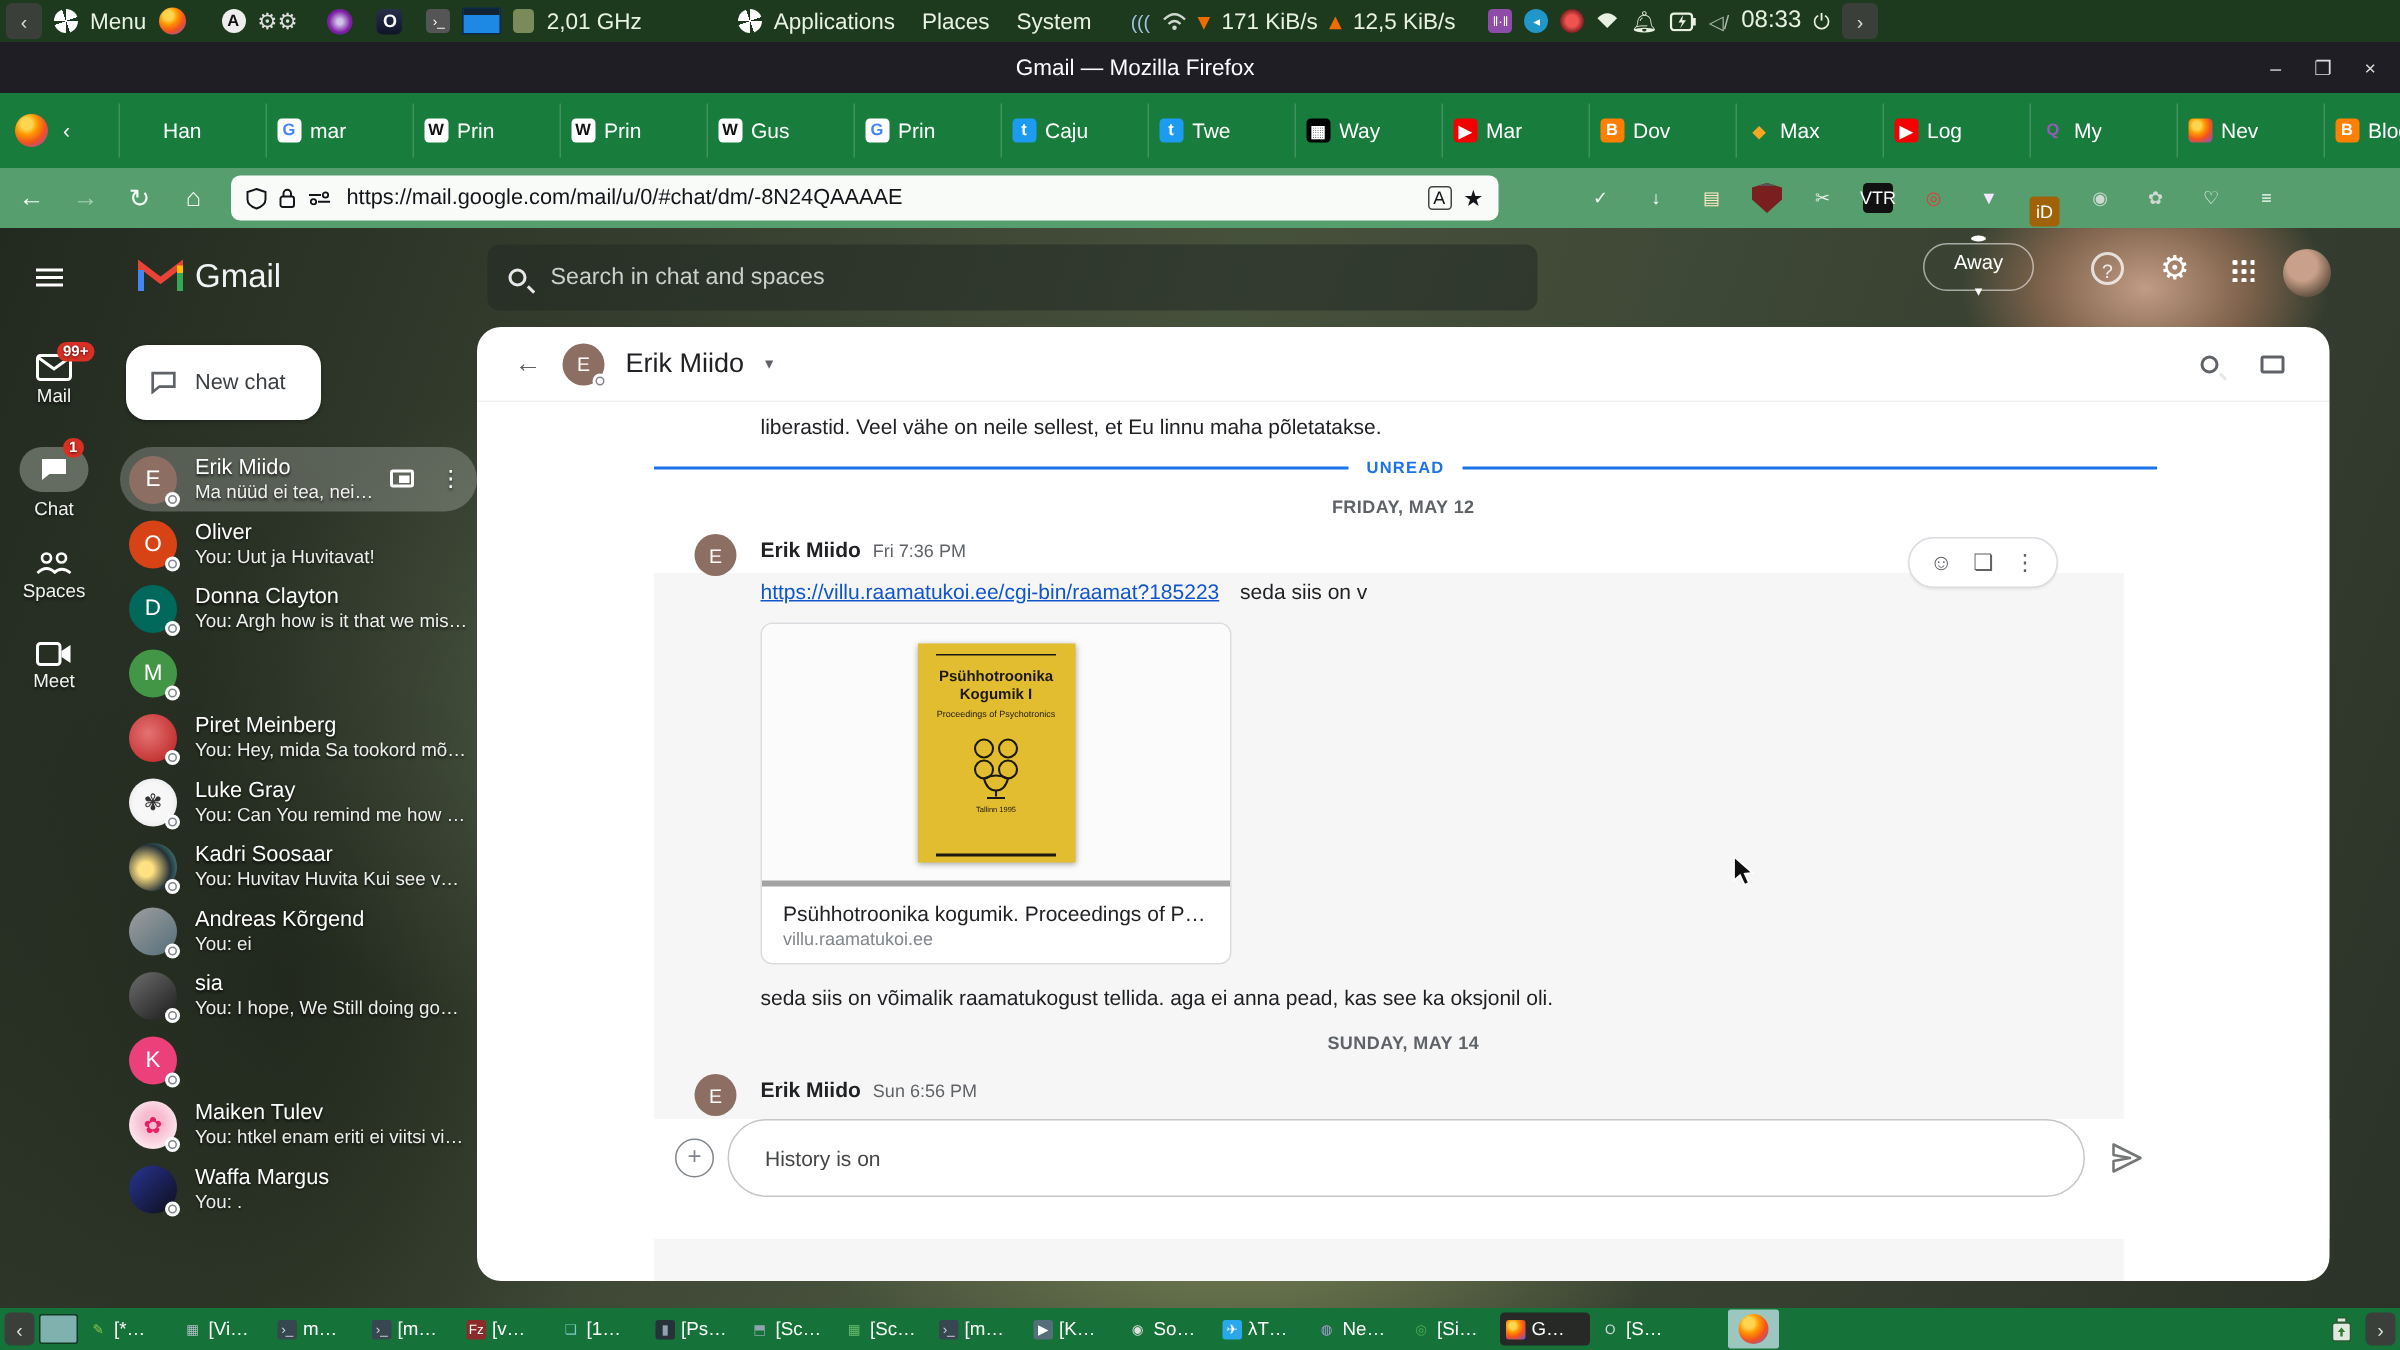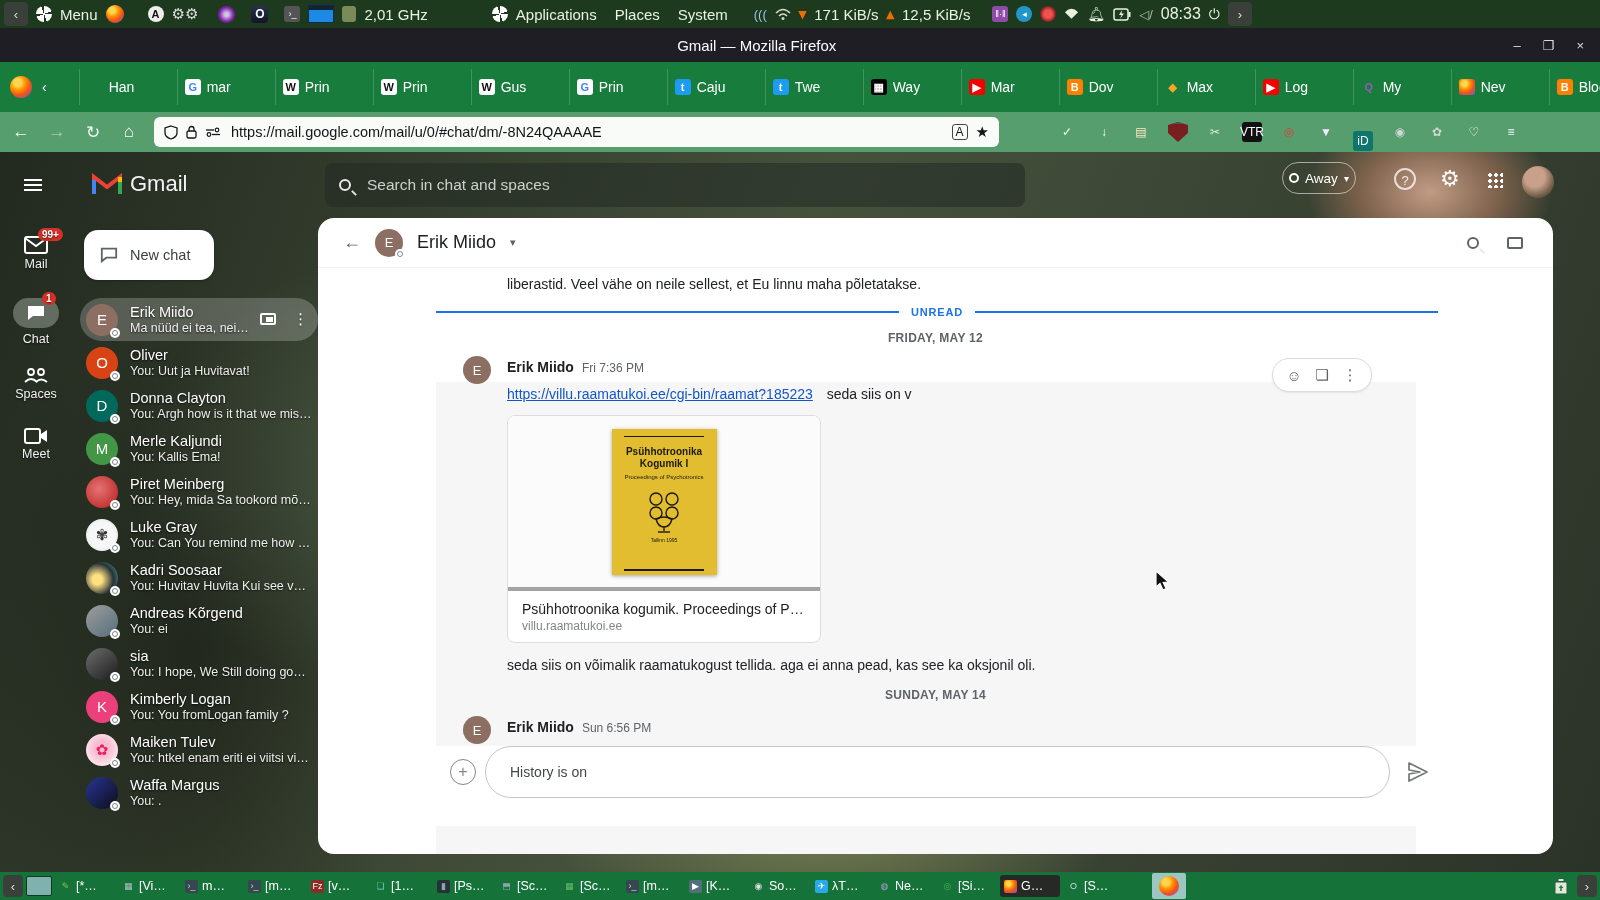--- a/index.html
+++ b/index.html
@@ -47,21 +47,21 @@
       radial-gradient(300px 500px at 12% 70%, rgba(20,24,16,.55), rgba(0,0,0,0) 75%),
       linear-gradient(110deg, #22291f 0%, #46513c 45%, #2b3328 100%);}
   #gmail-header{left:0;top:152px;width:1600px;height:66px;color:#fff;}
   .bars{width:18px;height:12px;border-top:2px solid #fff;border-bottom:2px solid #fff;position:relative;}
   .bars::after{content:"";position:absolute;left:0;top:3px;width:18px;height:2px;background:#fff;}
   .gsearch{position:absolute;left:325px;top:11px;width:700px;height:44px;background:rgba(35,42,36,.55);border-radius:8px;display:flex;align-items:center;gap:14px;padding:0 14px;}
   .gsearch input{background:transparent;border:none;outline:none;color:#7dd3fc;font-size:15.5px;flex:1;}
   .gsearch input::placeholder{color:#cbd0cb;}
   .mag{width:12px;height:12px;border:2px solid #e8e8e8;border-radius:50%;position:relative;flex:none;}
   .mag::after{content:"";position:absolute;width:6px;height:2px;background:#e8e8e8;transform:rotate(45deg);left:10px;top:11px;}
-  .away-pill{position:absolute;left:1282px;top:10px;width:74px;height:32px;border:1px solid rgba(255,255,255,.55);border-radius:16px;display:flex;align-items:center;justify-content:center;gap:6px;font-size:13.5px;}
+  .away-pill{position:absolute;left:1282px;top:10px;width:74px;height:32px;border:1px solid rgba(255,255,255,.55);border-radius:16px;display:flex;align-items:center;justify-content:center;gap:6px;font-size:13.5px;flex-direction:column;}
   .dot-outline{width:10px;height:10px;border:2px solid #fff;border-radius:50%;}
   .grid9{width:16px;height:16px;background:radial-gradient(circle,#fff 1.8px,transparent 2px);background-size:6px 6px;}
   .avatar-photo{width:32px;height:32px;border-radius:50%;background:radial-gradient(circle at 40% 35%,#c9a089 0 35%,#6d5a48 70%,#3a332b);}
 
   
   .rail-item{position:absolute;left:0;width:72px;text-align:center;color:#f1f3f1;font-size:12.5px;text-shadow:0 1px 2px rgba(0,0,0,.7);}
   .rail-badge{position:absolute;background:#d93025;color:#fff;font-size:10px;font-weight:bold;border-radius:8px;padding:1px 4px;}
   .rail-pill{width:46px;height:30px;border-radius:15px;background:rgba(230,238,230,.32);margin:0 auto 4px;display:flex;align-items:center;justify-content:center;}
 
   
@@ -359,21 +359,21 @@
         <div class="ext-ico" style="background: transparent; color: rgb(229, 57, 53);">
           <span>◎</span>
 
         </div>
 
         <div class="ext-ico" style="background: transparent; color: rgb(243, 232, 255);">
           <span>▼</span>
 
         </div>
 
-        <div class="ext-ico" style="background: #0f766e; color: rgb(255, 255, 255); margin-top: 18px;">
+        <div class="ext-ico" style="background: #a16207; color: rgb(255, 255, 255); margin-top: 18px;">
           <span>iD</span>
 
         </div>
 
         <div class="ext-ico" style="background: transparent; color: rgb(207, 216, 210);">
           <span>◉</span>
 
         </div>
 
         <div class="ext-ico" style="background: transparent; color: rgb(207, 216, 210);">
@@ -494,24 +494,20 @@
           <div class="cname ellip">Donna Clayton</div>
           <div class="cprev ellip">You: Argh how is it that we mis…</div>
         </div>
       </div>
 
       <div class="chat-row">
         <div class="cavatar" style="background: rgb(66, 150, 70);">
           <span>M</span>
           <div class="presence"></div>
         </div>
-        <div style="flex:1;min-width:0;">
-          <div class="cname ellip">Merle Kaljundi</div>
-          <div class="cprev ellip">You: Kallis Ema!</div>
-        </div>
       </div>
 
       <div class="chat-row">
         <div class="cavatar" style="background: radial-gradient(circle at 40% 40%, rgb(229, 115, 115), rgb(183, 28, 28));">
           <span></span>
           <div class="presence"></div>
         </div>
         <div style="flex:1;min-width:0;">
           <div class="cname ellip">Piret Meinberg</div>
           <div class="cprev ellip">You: Hey, mida Sa tookord mõt…</div>
@@ -559,24 +555,20 @@
         <div style="flex:1;min-width:0;">
           <div class="cname ellip">sia</div>
           <div class="cprev ellip">You: I hope, We Still doing goo…</div>
         </div>
       </div>
 
       <div class="chat-row">
         <div class="cavatar" style="background: rgb(236, 64, 122);">
           <span>K</span>
           <div class="presence"></div>
-        </div>
-        <div style="flex:1;min-width:0;">
-          <div class="cname ellip">Kimberly Logan</div>
-          <div class="cprev ellip">You: You fromLogan family ?</div>
         </div>
       </div>
 
       <div class="chat-row">
         <div class="cavatar" style="background: radial-gradient(circle at 50% 45%, rgb(248, 187, 208) 30%, rgb(252, 228, 236) 70%); color: rgb(233, 30, 99);">
           <span>✿</span>
           <div class="presence"></div>
         </div>
         <div style="flex:1;min-width:0;">
           <div class="cname ellip">Maiken Tulev</div>

